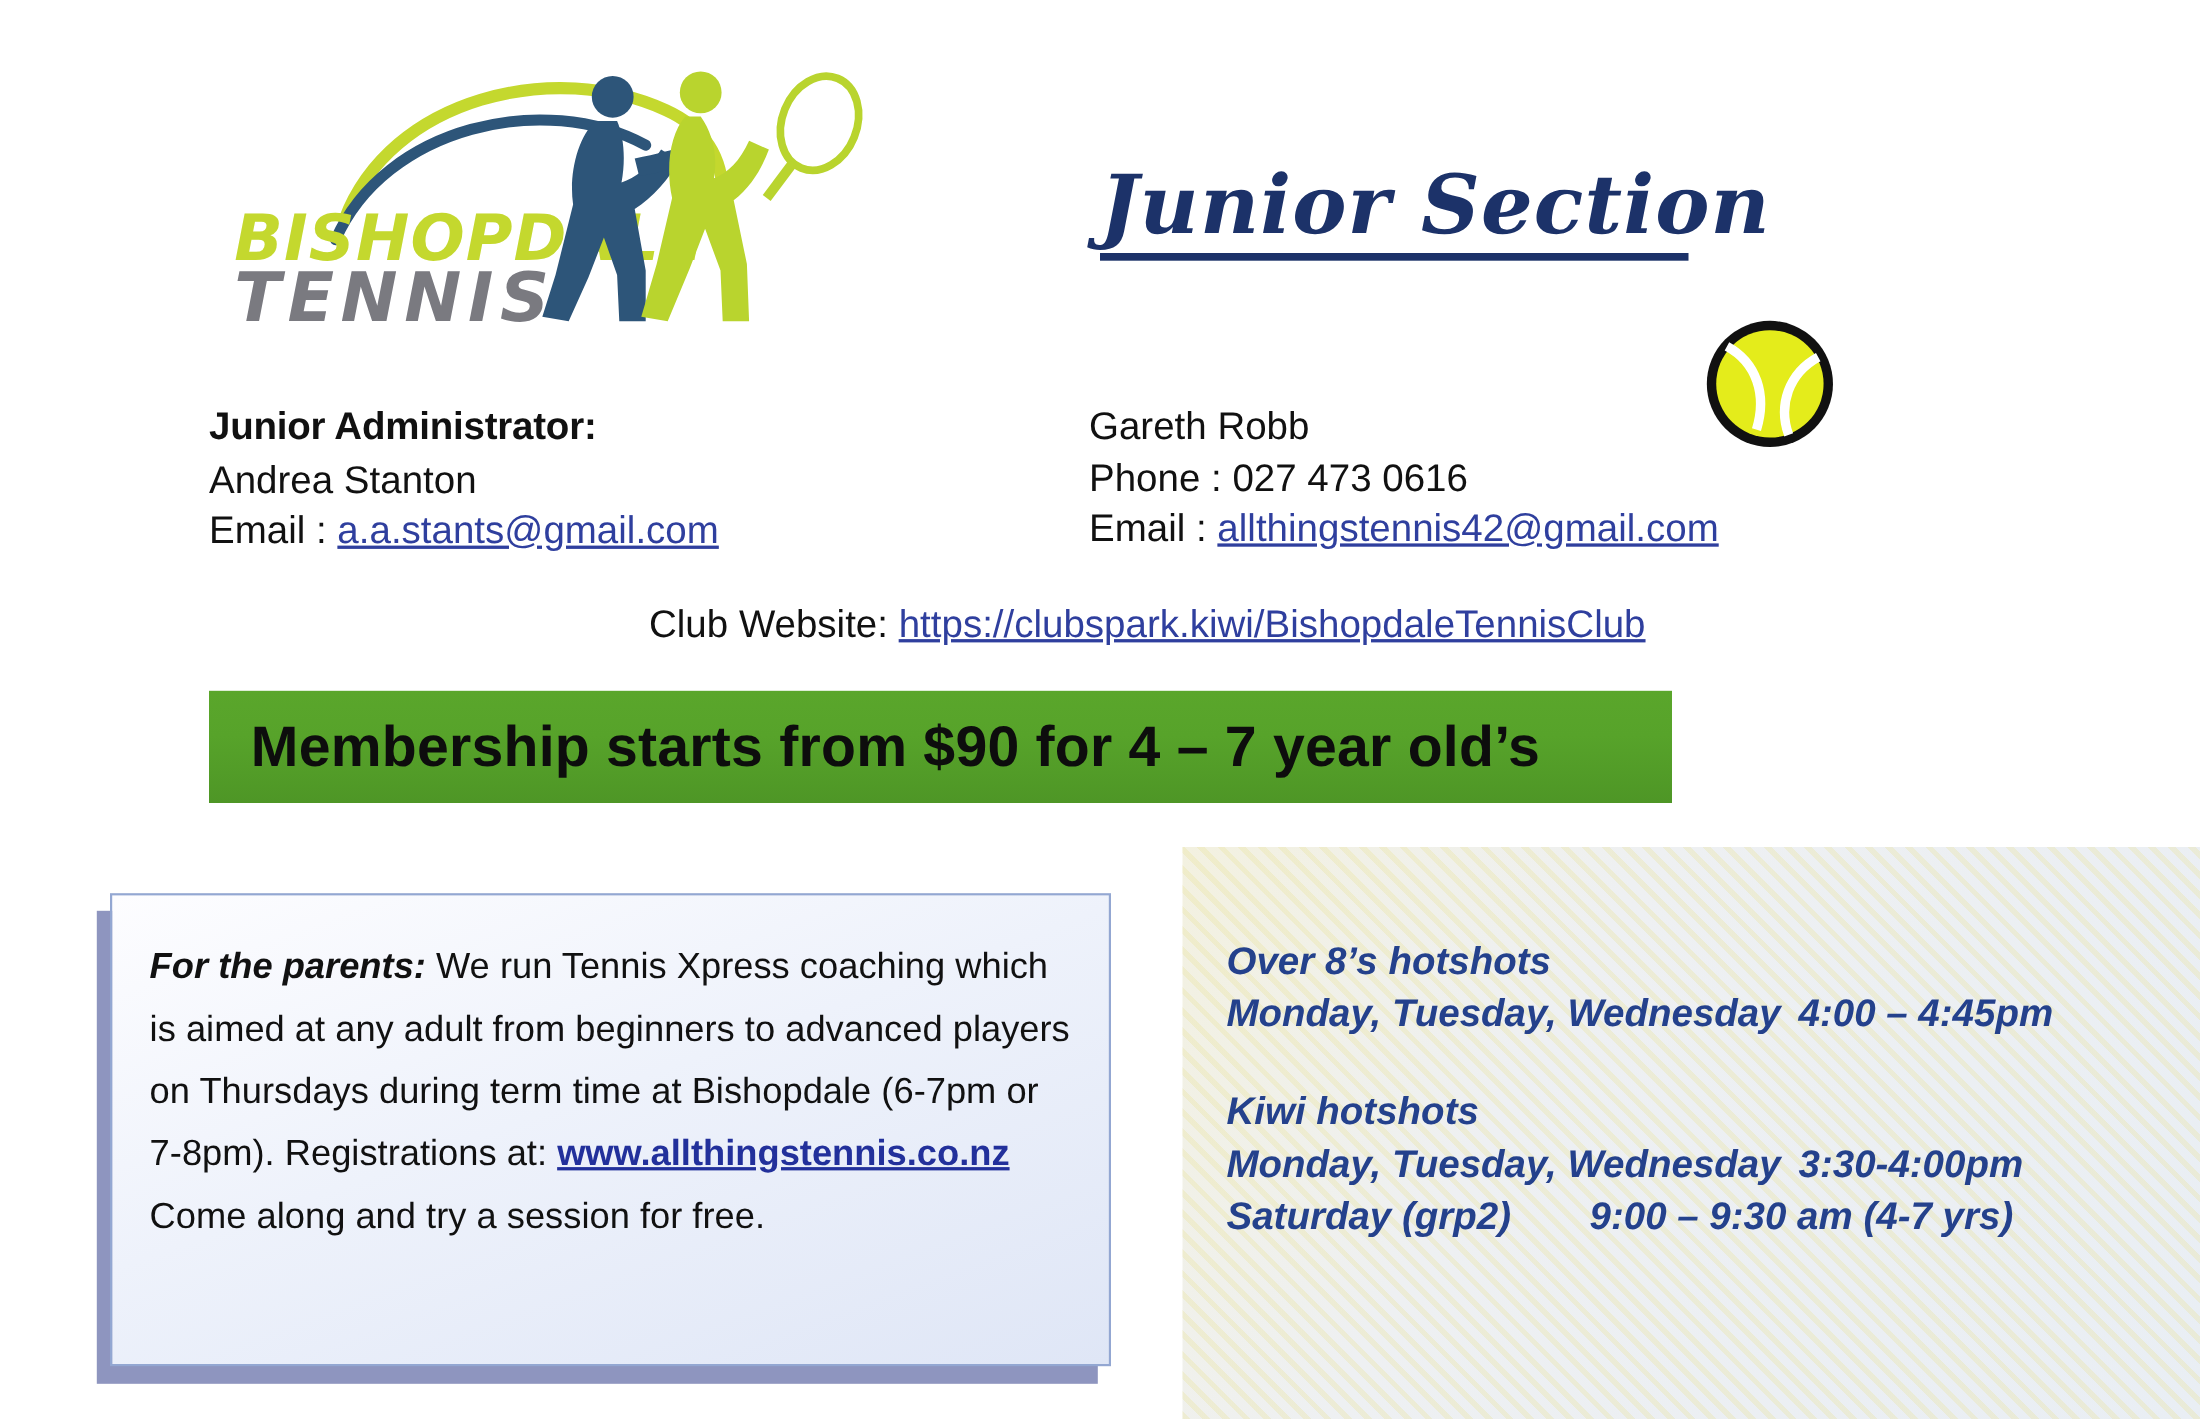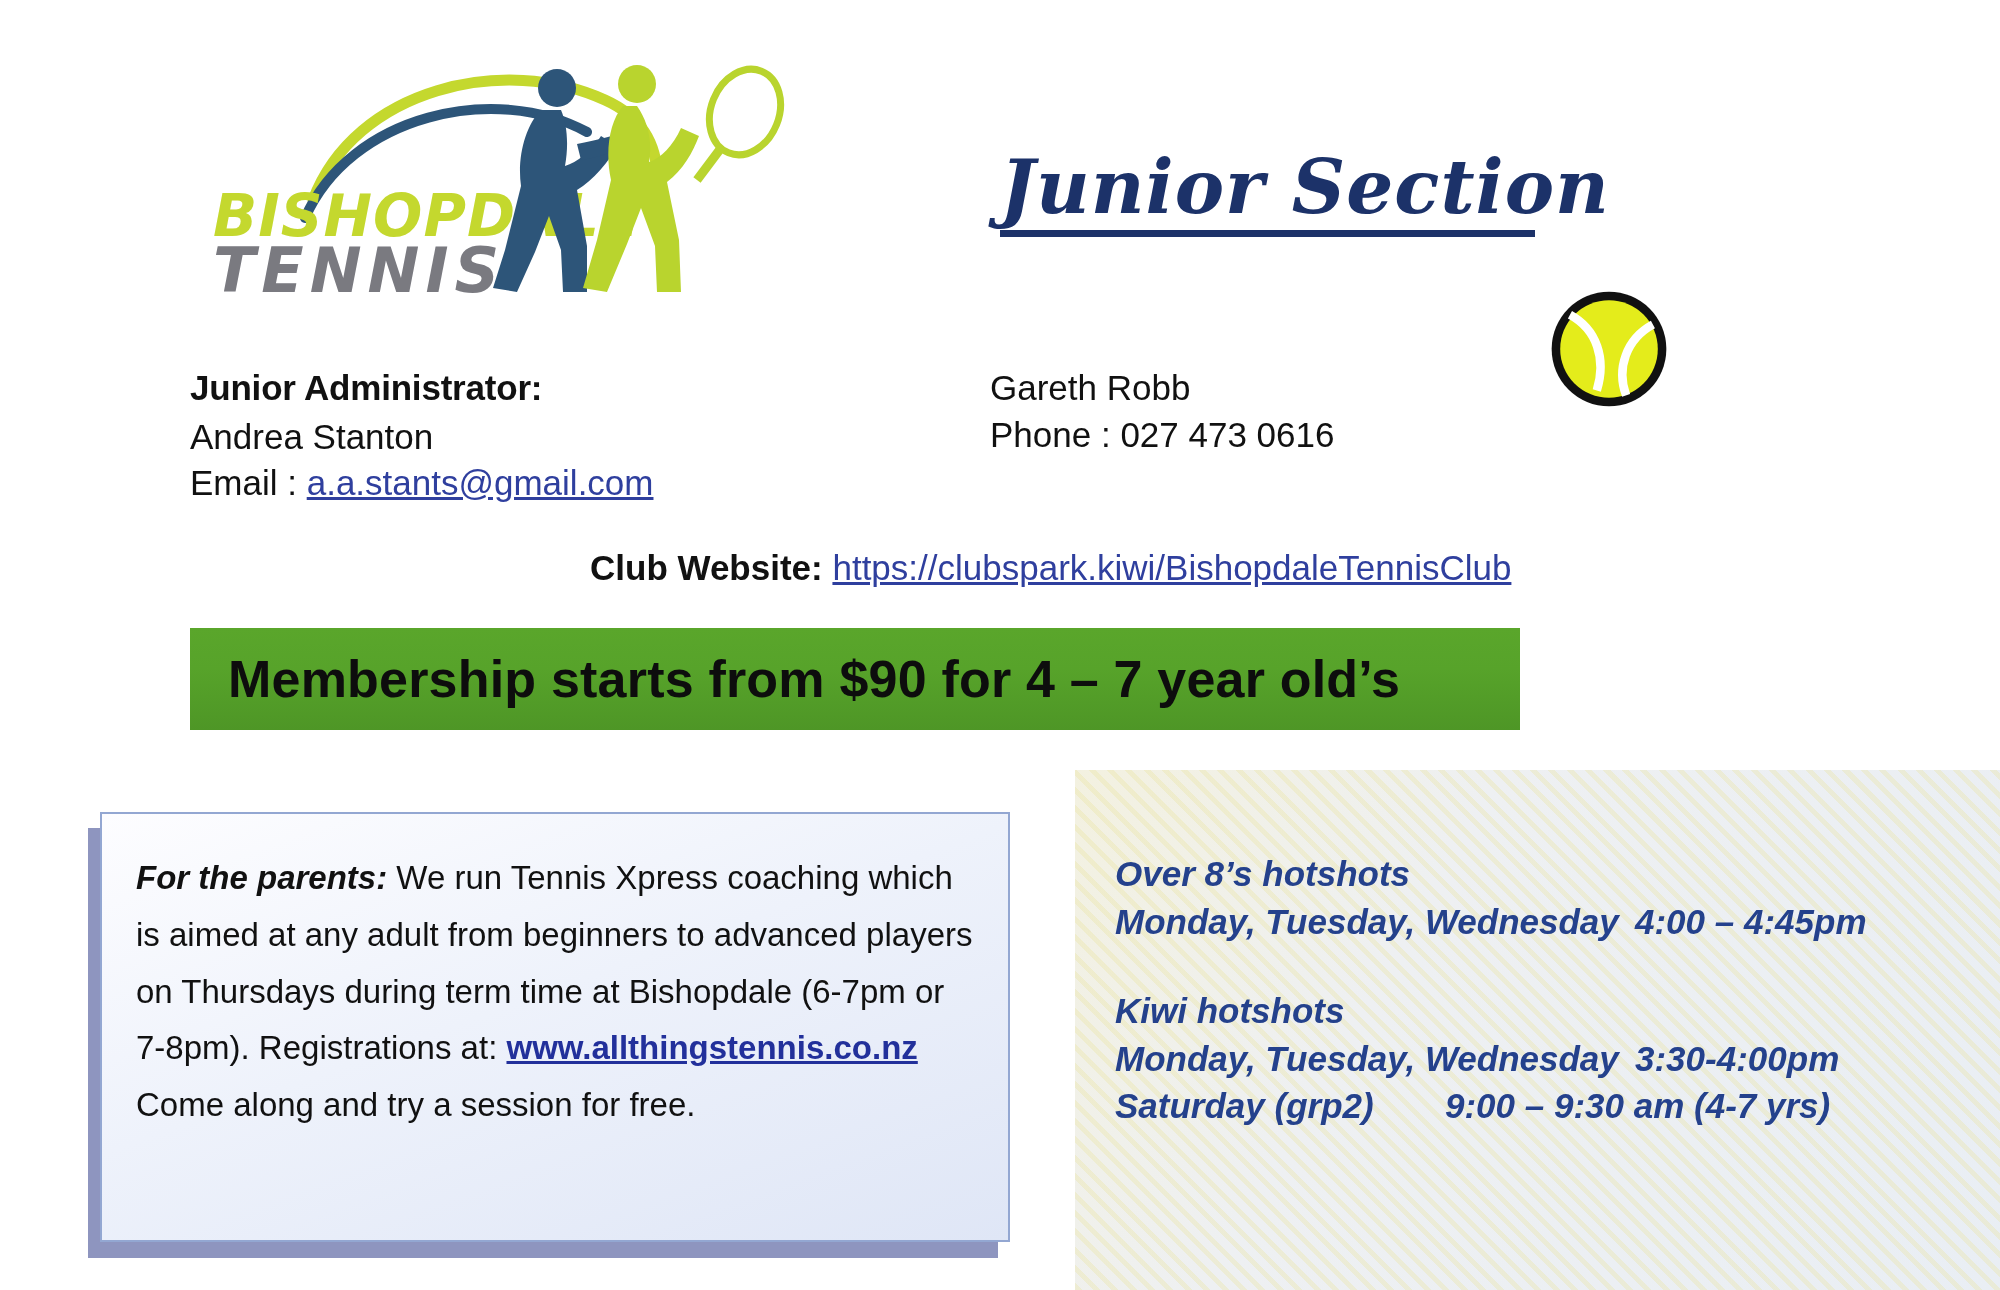--- a/index.html
+++ b/index.html
@@ -81,21 +81,21 @@
     color: #2f3f9e;
     text-decoration: underline;
   }
   #website-line {
     position: absolute;
     left: 590px;
     top: 548px;
     font-size: 35px;
     white-space: nowrap;
   }
-  #website-label { font-weight: 700; }
+  #website-label { font-weight: 400; }
 
   
   #banner {
     position: absolute;
     left: 190px;
     top: 628px;
     width: 1330px;
     height: 102px;
     background: linear-gradient(180deg,#5aa62b 0%, #57a32a 40%, #4e9626 100%);
     display: flex;
@@ -231,20 +231,21 @@
 
 <div class="contact-col" id="contact-admin">
   <div class="contact-heading">Junior Administrator:</div>
   <div class="contact-line">Andrea Stanton</div>
   <div class="contact-line"><span>Email : </span><a class="link" href="#">a.a.stants@gmail.com</a></div>
 </div>
 
 <div class="contact-col" id="contact-coach">
   <div class="contact-line">Gareth Robb</div>
   <div class="contact-line">Phone : 027 473 0616</div>
+  <div class="contact-line"><span>Email : </span><a class="link" href="#">allthingstennis42@gmail.com</a></div>
 </div>
 
 <div id="website-line">
   <span id="website-label">Club Website:</span>
   <a class="link" href="#">https://clubspark.kiwi/BishopdaleTennisClub</a>
 </div>
 
 <div id="banner">
   <div id="banner-text">Membership starts from $90 for 4 – 7 year old’s</div>
 </div>

